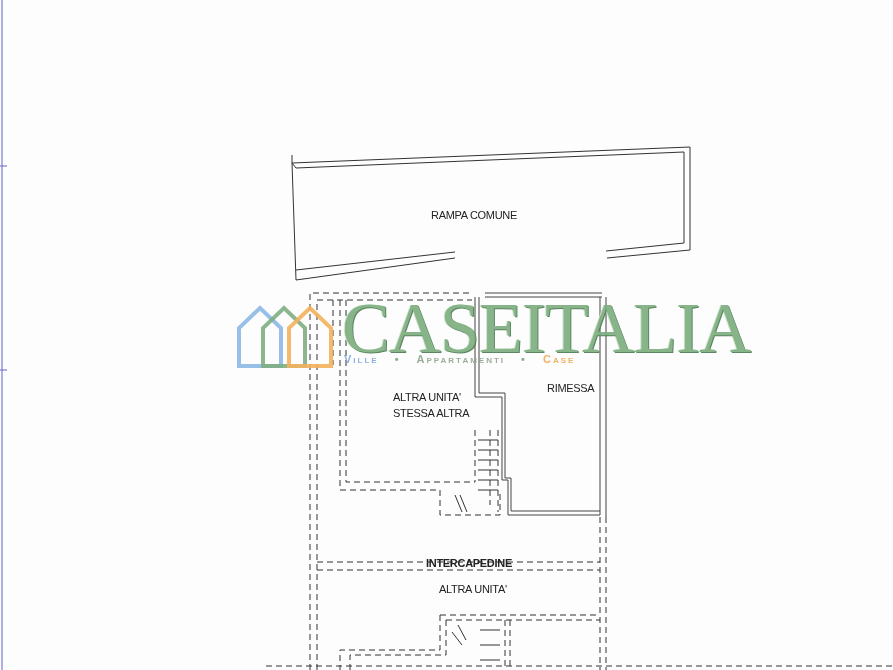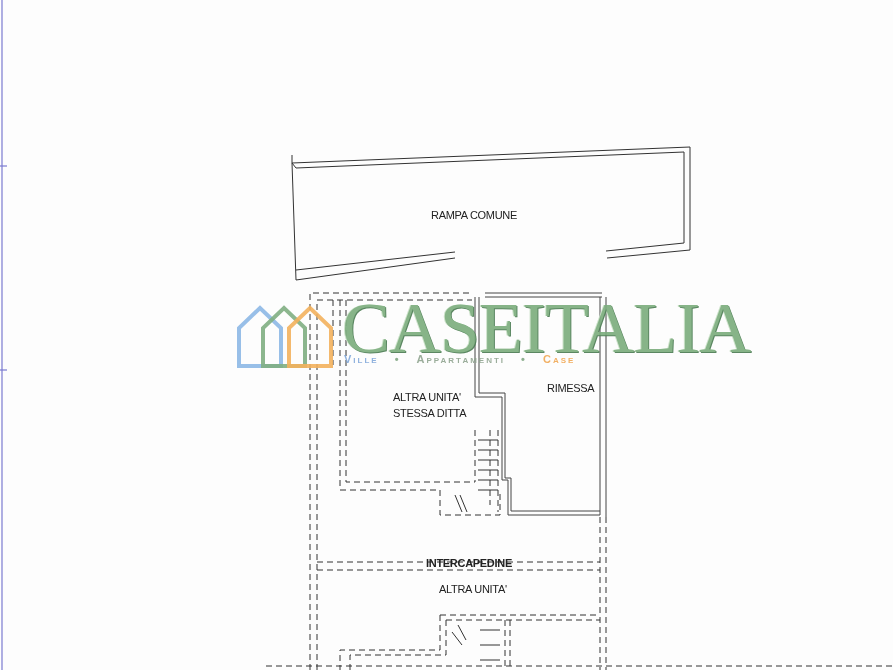--- a/index.html
+++ b/index.html
@@ -82,21 +82,21 @@
     <line x1="452" y1="632" x2="462" y2="645"></line>
     <line x1="458" y1="625" x2="466" y2="640"></line>
     <line x1="480" y1="630" x2="500" y2="630"></line>
     <line x1="480" y1="645" x2="500" y2="645"></line>
     <line x1="480" y1="660" x2="500" y2="660"></line>
   </g>
 </svg>
 
 <div class="lbl" style="left:404px;top:207px;">RAMPA COMUNE</div>
 <div class="lbl" style="left:366px;top:389px;">ALTRA UNITA'</div>
-<div class="lbl" style="left:366px;top:405px;">STESSA DITTA</div>
+<div class="lbl" style="left:366px;top:405px;">STESSA ALTRA</div>
 <div class="lbl" style="left:520px;top:380px;">RIMESSA</div>
 <div class="lbl" style="left:399px;top:555px;font-weight:bold;">INTERCAPEDINE</div>
 <div class="lbl" style="left:412px;top:581px;">ALTRA UNITA'</div>
 
 <div class="logo">
   <svg width="104" height="68" viewBox="0 0 104 68" style="position:absolute;left:0;top:2px;" fill="none" stroke-width="4">
     <path d="M3,64 L3,26 L24,6 L45,26 L45,64 Z" stroke="#8db8e6" opacity=".9"></path>
     <path d="M27,64 L27,26 L48,6 L69,26 L69,64 Z" stroke="#7fae82" opacity=".9"></path>
     <path d="M53,64 L53,26 L74,6 L95,26 L95,64 Z" stroke="#f3b15d" opacity=".9"></path>
   </svg>

